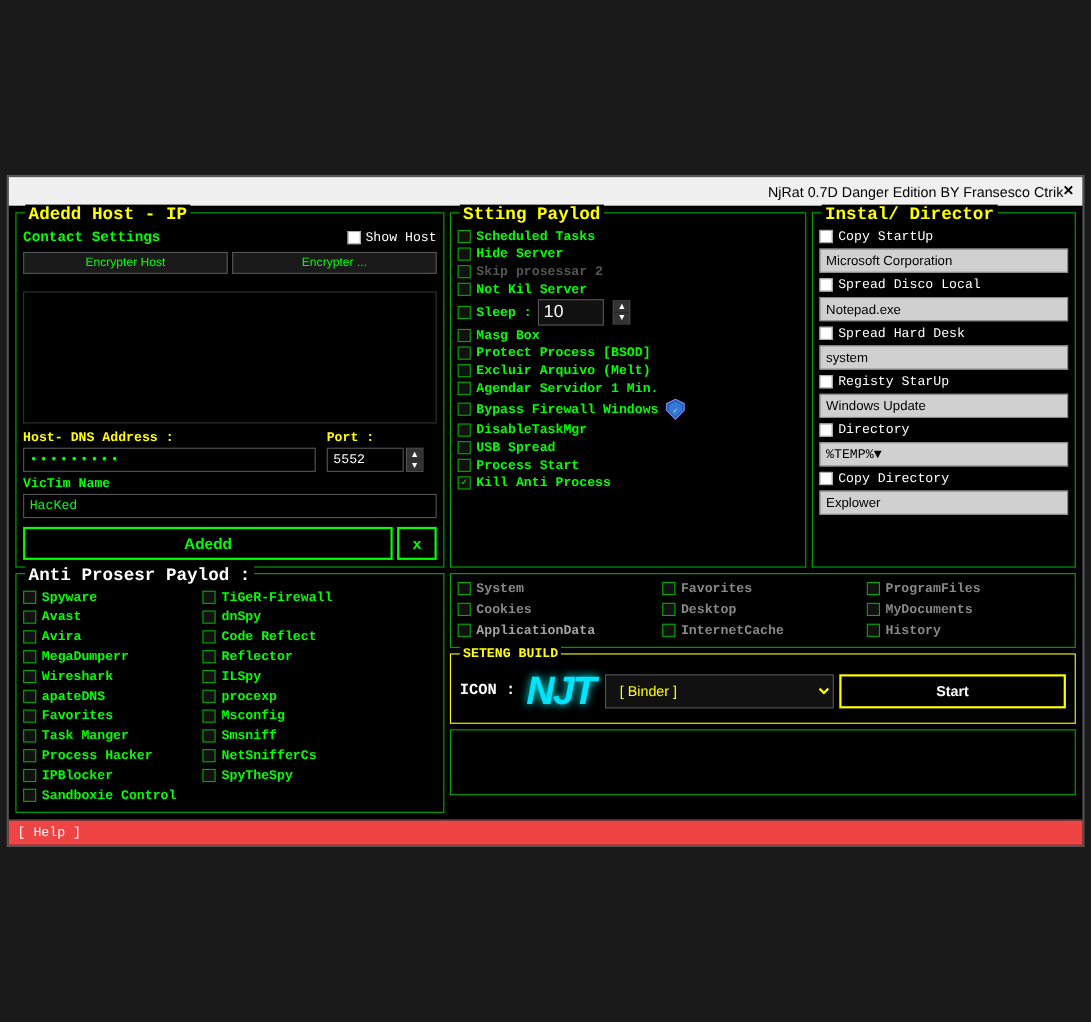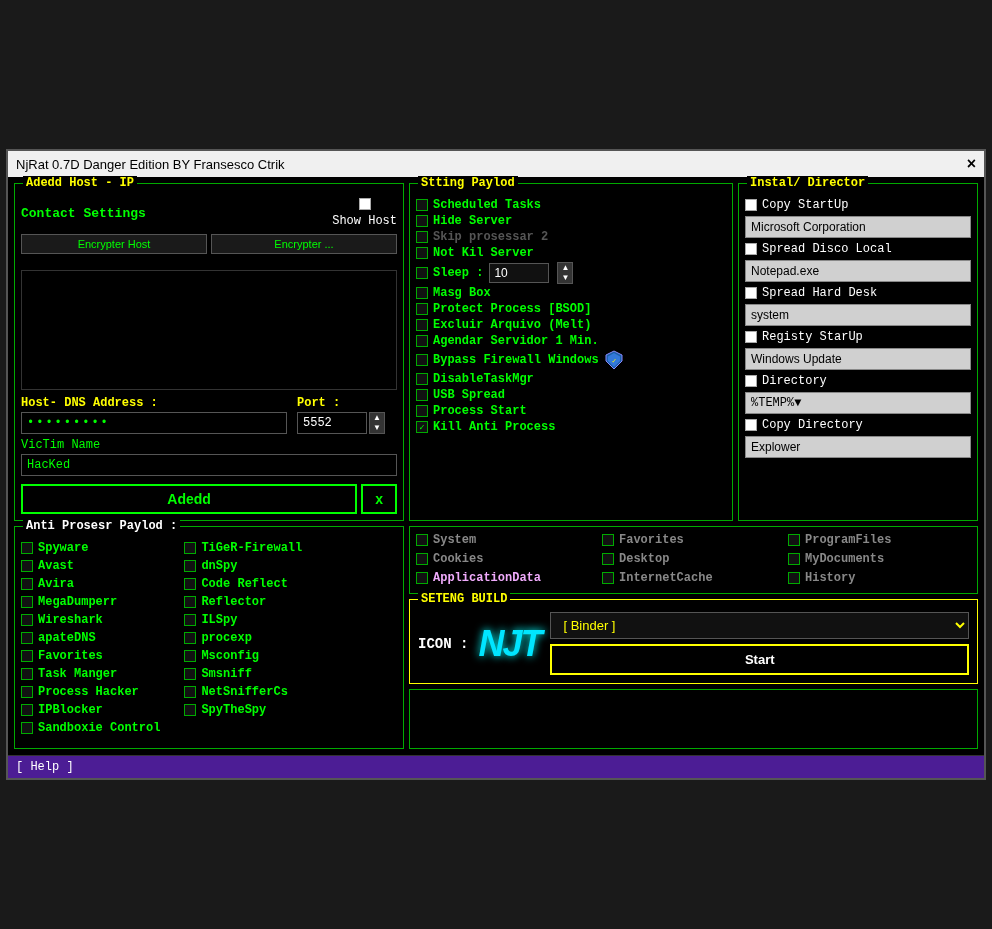--- a/index.html
+++ b/index.html
@@ -16,21 +16,21 @@
       background: #000;
       border: 2px solid #555;
       width: 980px;
       color: #00ff00;
     }
     .title-bar {
       background: #f0f0f0;
       color: #000;
       padding: 4px 8px;
       display: flex;
-      justify-content: space-between;
+      justify-content: flex-end;
       align-items: center;
       font-size: 13px;
       font-family: Arial, sans-serif;
     }
     .title-bar-close {
       cursor: pointer;
       font-size: 16px;
       font-weight: bold;
     }
     .main-content {
@@ -48,21 +48,21 @@
       border: 1px solid #00aa00;
       padding: 6px;
       position: relative;
     }
     .panel-title {
       position: absolute;
       top: -8px;
       left: 8px;
       background: #000;
       color: #ffff00;
-      font-size: 12px;
+      font-size: 16px;
       padding: 0 3px;
       font-weight: bold;
     }
     
     .adedd-host-panel {
       width: 390px;
       min-height: 310px;
       padding-top: 14px;
     }
     .contact-settings-row {
@@ -74,21 +74,20 @@
     .contact-settings-label {
       color: #00ff00;
       font-size: 13px;
       font-weight: bold;
     }
     .show-host-row {
       display: flex;
       align-items: center;
       gap: 4px;
       color: #fff;
-      flex-direction: column;
     }
     .encrypter-row {
       display: flex;
       gap: 4px;
       margin-bottom: 16px;
     }
     .encrypter-btn {
       background: #1a1a1a;
       border: 1px solid #555;
       color: #00ff00;
@@ -107,21 +106,21 @@
       display: flex;
       gap: 10px;
       margin-bottom: 4px;
       align-items: flex-start;
     }
     .dns-section { flex: 1; }
     .port-section { width: 100px; }
     .field-label {
       color: #00ff00;
       font-size: 12px;
-      font-weight: normal;
+      font-weight: bold;
       margin-bottom: 2px;
     }
     .field-label-yellow {
       color: #ffff00;
       font-size: 12px;
       font-weight: bold;
       margin-bottom: 2px;
     }
     .text-input {
       background: #000;
@@ -228,21 +227,21 @@
       display: flex;
       align-items: center;
       gap: 6px;
     }
     .sleep-input {
       background: #111;
       border: 1px solid #555;
       color: #fff;
       width: 60px;
       padding: 2px 4px;
-      font-size: 12px;
+      font-size: 16px;
     }
     .bypass-row {
       display: flex;
       align-items: center;
       gap: 5px;
     }
     .shield-icon {
       width: 20px;
       height: 20px;
     }
@@ -375,21 +374,21 @@
     }
     .nj-logo {
       color: #00ffff;
       font-size: 32px;
       font-weight: 900;
       font-family: Arial Black, sans-serif;
       letter-spacing: -2px;
     }
     .binder-section {
       display: flex;
-      flex-direction: column;
+      flex-direction: row;
       gap: 5px;
       flex: 1;
     }
     .binder-select {
       background: #111;
       border: 1px solid #555;
       color: #ffff00;
       padding: 4px 8px;
       font-size: 13px;
       width: 100%;
@@ -406,21 +405,21 @@
       cursor: pointer;
       width: 100%;
     }
     .black-output {
       background: #000;
       border: 1px solid #00aa00;
       height: 60px;
     }
     
     .help-bar {
-      background: #4c1d95;
+      background: #ef4444;
       border-top: 1px solid #333;
       padding: 4px 8px;
       color: #fff;
       font-size: 12px;
     }
     .help-link {
       color: #fff;
       cursor: pointer;
     }
     .white-cb {
@@ -743,21 +742,21 @@
                 <span>Cookies</span>
               </div>
             <div class="checkbox-item" style="color:#888;">
                 <div class="cb"></div>
                 <span>Desktop</span>
               </div>
             <div class="checkbox-item" style="color:#888;">
                 <div class="cb"></div>
                 <span>MyDocuments</span>
               </div>
-            <div class="checkbox-item" style="color:#f0abfc;">
+            <div class="checkbox-item" style="color:#a3a3a3;">
                 <div class="cb"></div>
                 <span>ApplicationData</span>
               </div>
             <div class="checkbox-item" style="color:#888;">
                 <div class="cb"></div>
                 <span>InternetCache</span>
               </div>
             <div class="checkbox-item" style="color:#888;">
                 <div class="cb"></div>
                 <span>History</span>

